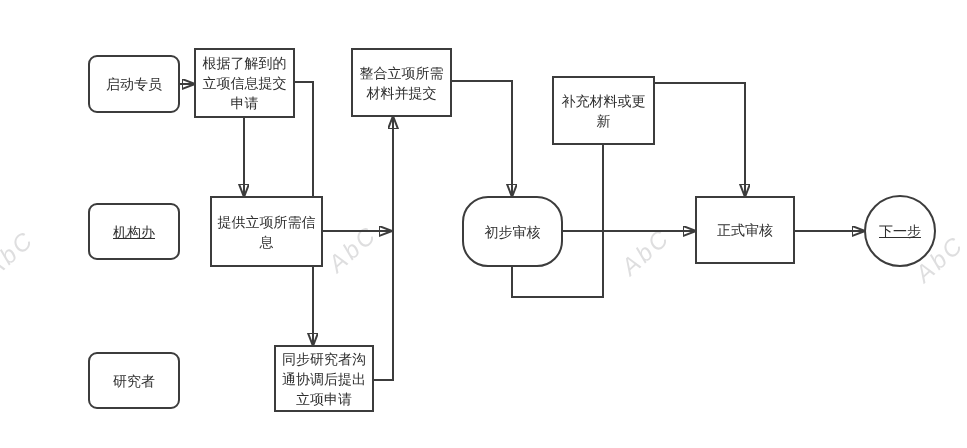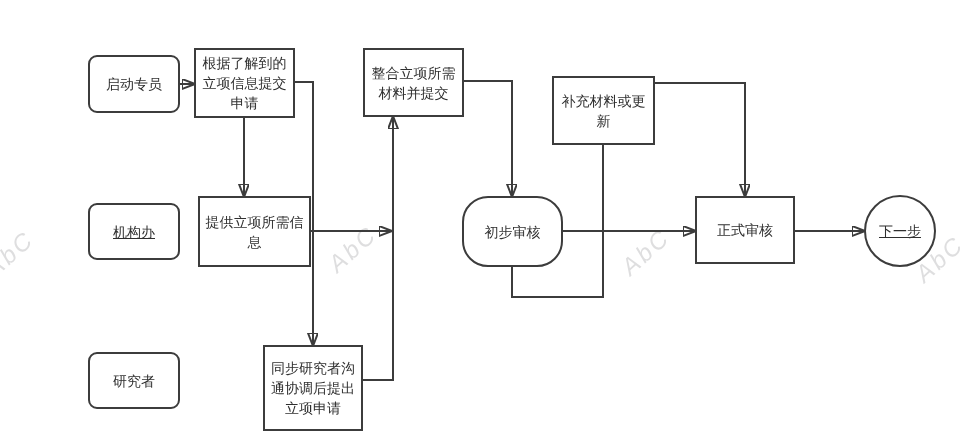--- a/index.html
+++ b/index.html
@@ -36,26 +36,26 @@
     font-size:24px;font-style:italic;letter-spacing:3px;
     transform:rotate(-42deg);
     white-space:nowrap;
     user-select:none;
   }
   
   #n-qidong  {left:48px;  top:55px;  width:92px;  height:58px;}
   #n-jigou   {left:48px;  top:203px; width:92px;  height:57px;text-decoration:underline;}
   #n-yanjiu  {left:48px;  top:352px; width:92px;  height:57px;text-align:center;}
   #n-genju   {left:194px; top:48px;  width:101px; height:70px;}
-  #n-zhenghe {left:351px; top:48px;  width:101px; height:69px;margin-left:12px;}
+  #n-zhenghe {left:351px; top:48px;  width:101px; height:69px;}
   #n-buchong {left:552px; top:48px;  width:103px; height:69px;margin-top:28px;}
-  #n-tigong  {left:198px; top:196px; width:113px; height:71px;}
+  #n-tigong  {left:210px; top:196px; width:113px; height:71px;}
   #n-chubu   {left:462px; top:196px; width:101px; height:71px;border-radius:26px;}
   #n-zhengshi{left:695px; top:196px; width:100px; height:68px;}
-  #n-tongbu  {left:263px; top:345px; width:100px; height:86px;}
+  #n-tongbu  {left:274px; top:345px; width:100px; height:67px;}
   #n-next    {left:864px; top:195px; width:72px;  height:72px;text-decoration:underline;}
   
   #wm1{left:-18px; top:240px;}
   #wm2{left:325px; top:235px;}
   #wm3{left:618px; top:238px;}
   #wm4{left:912px; top:245px;}
 </style>
 </head>
 <body>
 

